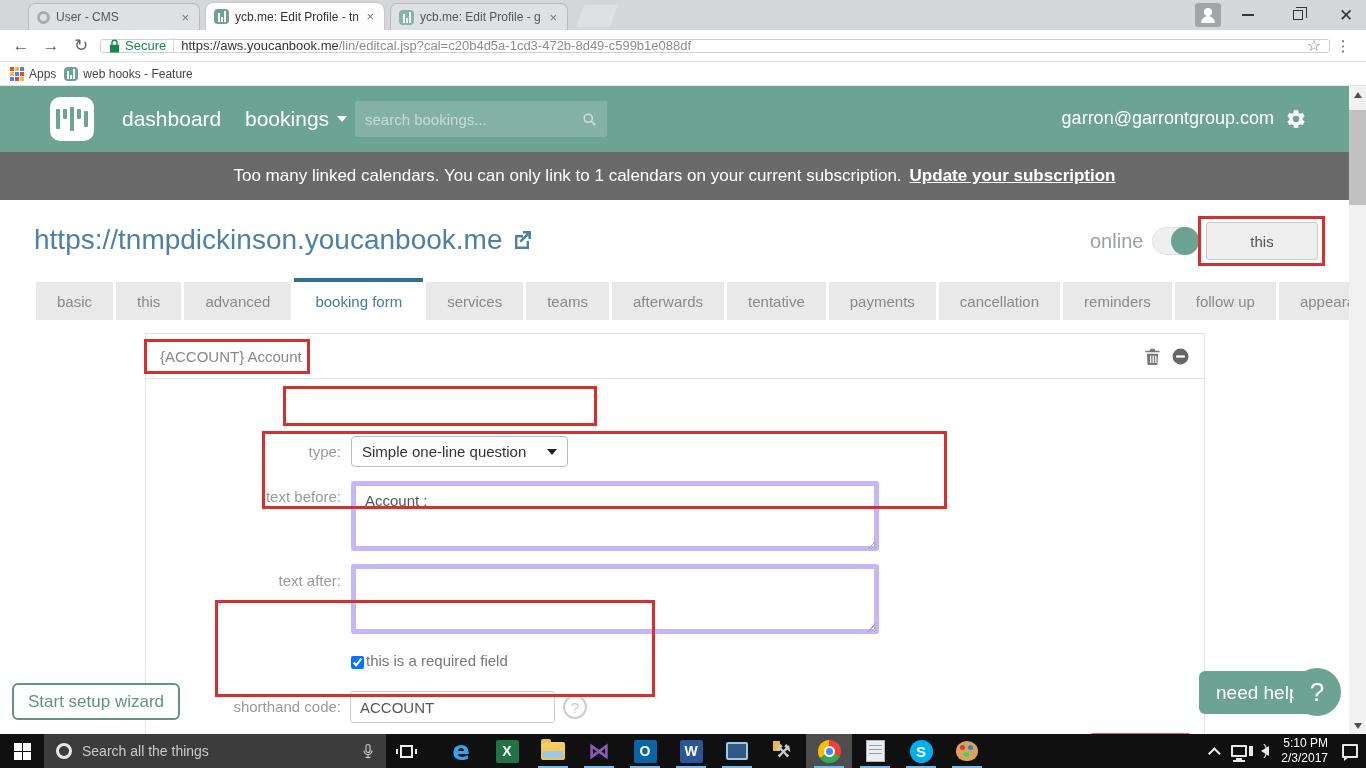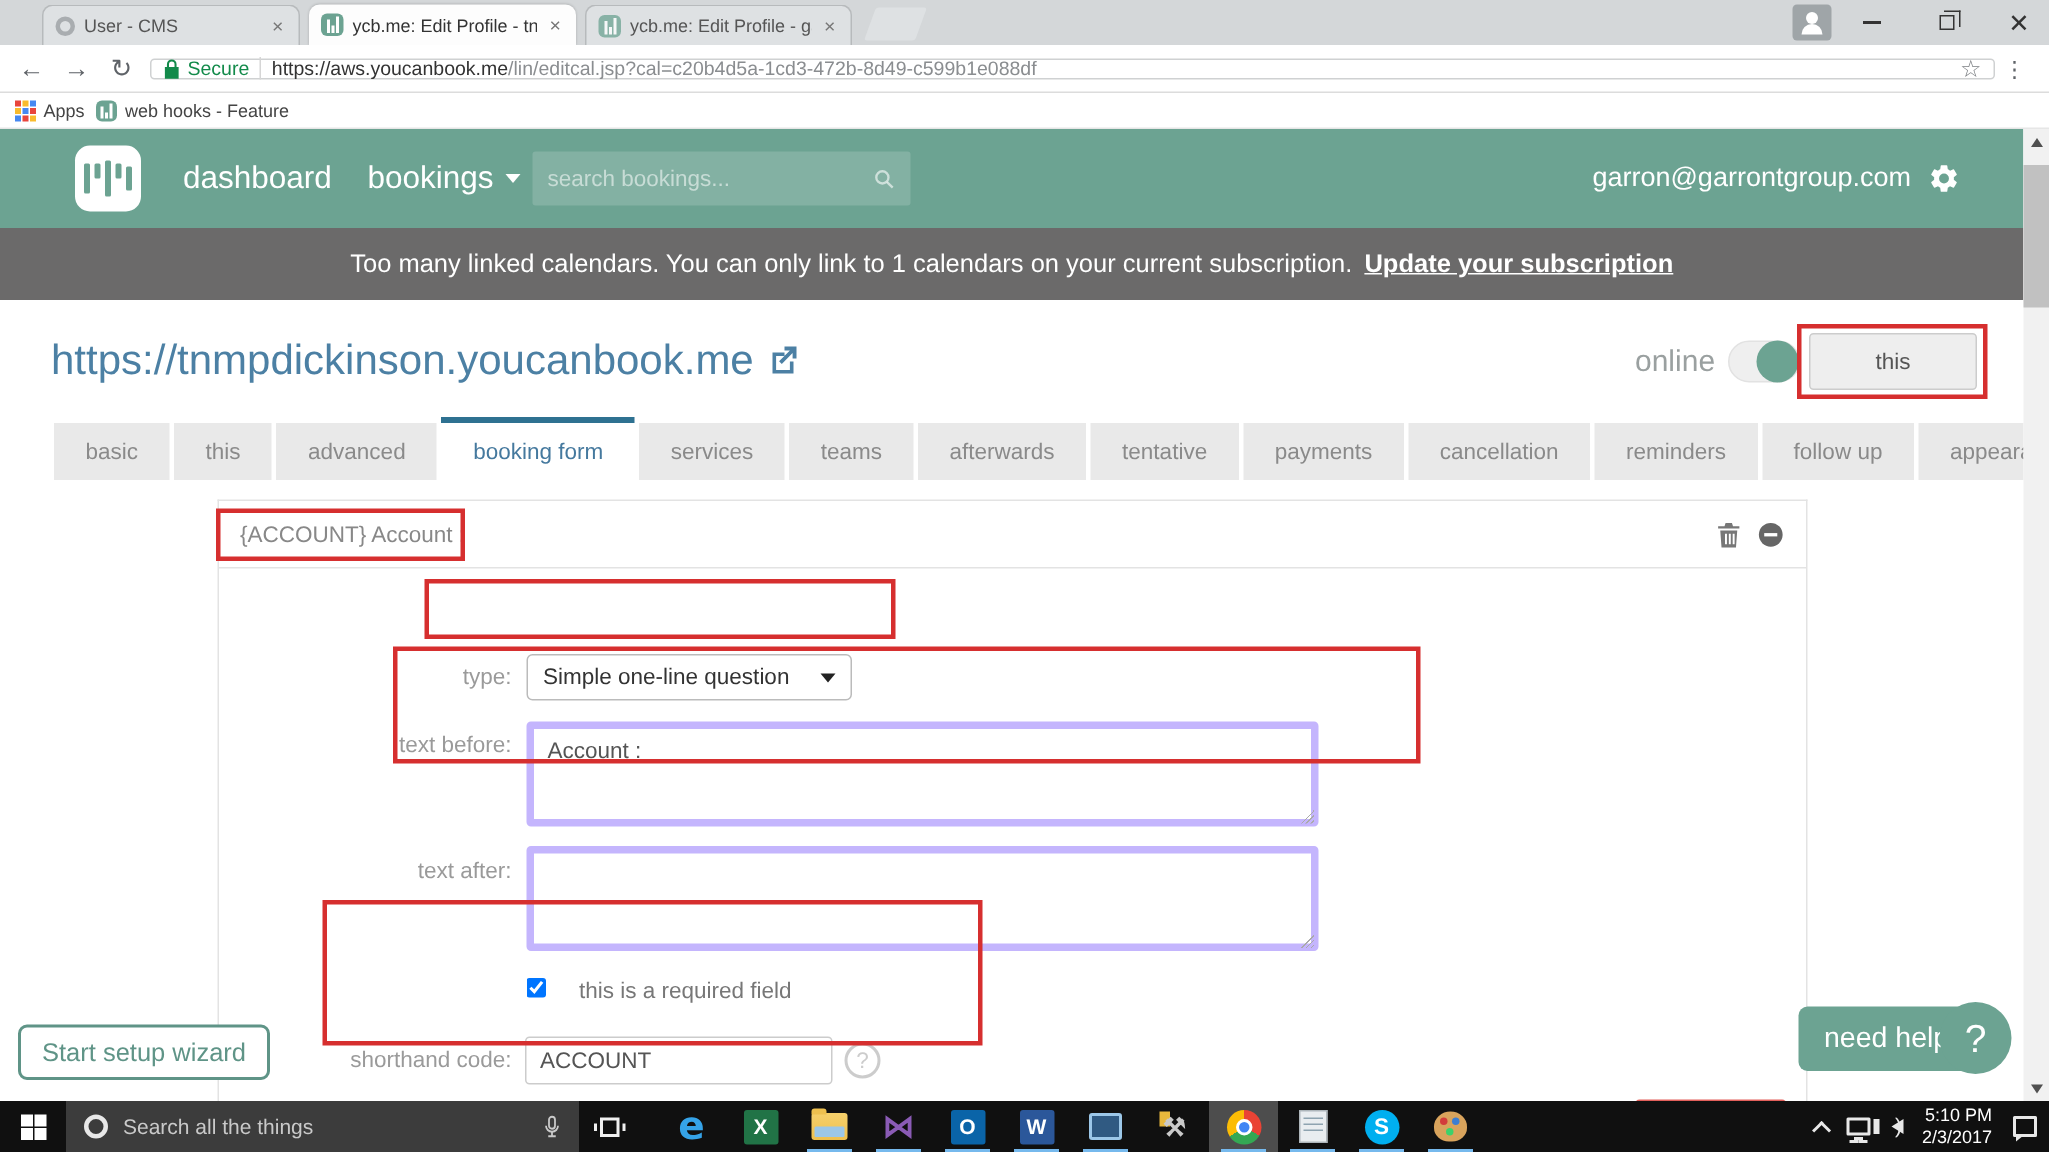--- a/index.html
+++ b/index.html
@@ -70,21 +70,21 @@
   .panel { position:absolute; left:145px; top:247px; width:1060px; height:401px; border:1px solid #e3e3e3; border-bottom:none; background:#fff; }
   .panelhdr { height:45px; border-bottom:1px solid #e3e3e3; display:flex; align-items:center; padding:0 14px; color:#888; font-size:15px; }
   .panel-icons { margin-left:auto; display:flex; align-items:center; gap:10px; }
 
   .flabel { position:absolute; width:140px; text-align:right; color:#9a9a9a; font-size:15px; }
   .selectbox { position:absolute; left:205px; top:57px; width:217px; height:31px; border:1px solid #bbb; border-radius:4px; background:#fff; display:flex; align-items:center; padding:0 10px; font-size:15px; color:#333; cursor:pointer; }
   .selectbox .caret { margin-left:auto; width:0; height:0; border-left:5px solid transparent; border-right:5px solid transparent; border-top:6px solid #222; }
   .ta { position:absolute; left:205px; width:528px; height:70px; border:5px solid #c4b5fd; border-radius:3px; resize:none; font-family:"Liberation Sans",sans-serif; font-size:15px; color:#555; padding:6px 9px; outline:none; }
   .rsz { position:absolute; width:9px; height:9px; background:
     linear-gradient(135deg, transparent 0 50%, #aaa 50% 56%, transparent 56% 68%, #aaa 68% 74%, transparent 74% 86%, #aaa 86% 92%, transparent 92%); pointer-events:none; }
-  .chkrow { position:absolute; left:205px; top:273px; display:flex; align-items:flex-start; gap:22px; font-size:15px; color:#777; }
+  .chkrow { position:absolute; left:205px; top:273px; display:flex; align-items:flex-end; gap:2px; font-size:15px; color:#777; }
   .shorthand-input { position:absolute; left:204px; top:312px; width:205px; height:32px; border:1px solid #ccc; border-radius:3px; font-size:15px; color:#555; padding:0 9px; font-family:"Liberation Sans",sans-serif; outline:none; }
   .qcircle { position:absolute; left:417px; top:316px; width:24px; height:24px; border:2px solid #ccc; border-radius:50%; color:#ccc; font-size:15px; display:flex; align-items:center; justify-content:center; cursor:pointer; }
 
   .wizardbtn { position:absolute; left:12px; top:597px; width:168px; height:37px; background:#fff; border:2px solid #5f9487; border-radius:6px; color:#5f9487; font-size:17px; cursor:pointer; font-family:"Liberation Sans",sans-serif; }
   .deletebtn { position:absolute; left:944px; top:354px; width:101px; height:33px; background:#e25f5a; border:none; border-radius:3px; color:#fff; font-size:15px; font-weight:bold; cursor:pointer; display:flex; align-items:center; justify-content:center; gap:7px; font-family:"Liberation Sans",sans-serif; }
   .helpbtn { position:absolute; left:1199px; top:585px; width:118px; height:43px; background:#6ca392; border-radius:6px; color:#fff; font-size:19px; display:flex; align-items:center; padding-left:17px; cursor:pointer; }
   .helpbtn .qbig { position:absolute; right:-24px; top:-3px; width:48px; height:48px; border-radius:50%; background:#6ca392; display:flex; align-items:center; justify-content:center; font-size:26px; color:#fff; }
 
   .annot { position:absolute; border:3px solid #d62f2f; pointer-events:none; }
 

